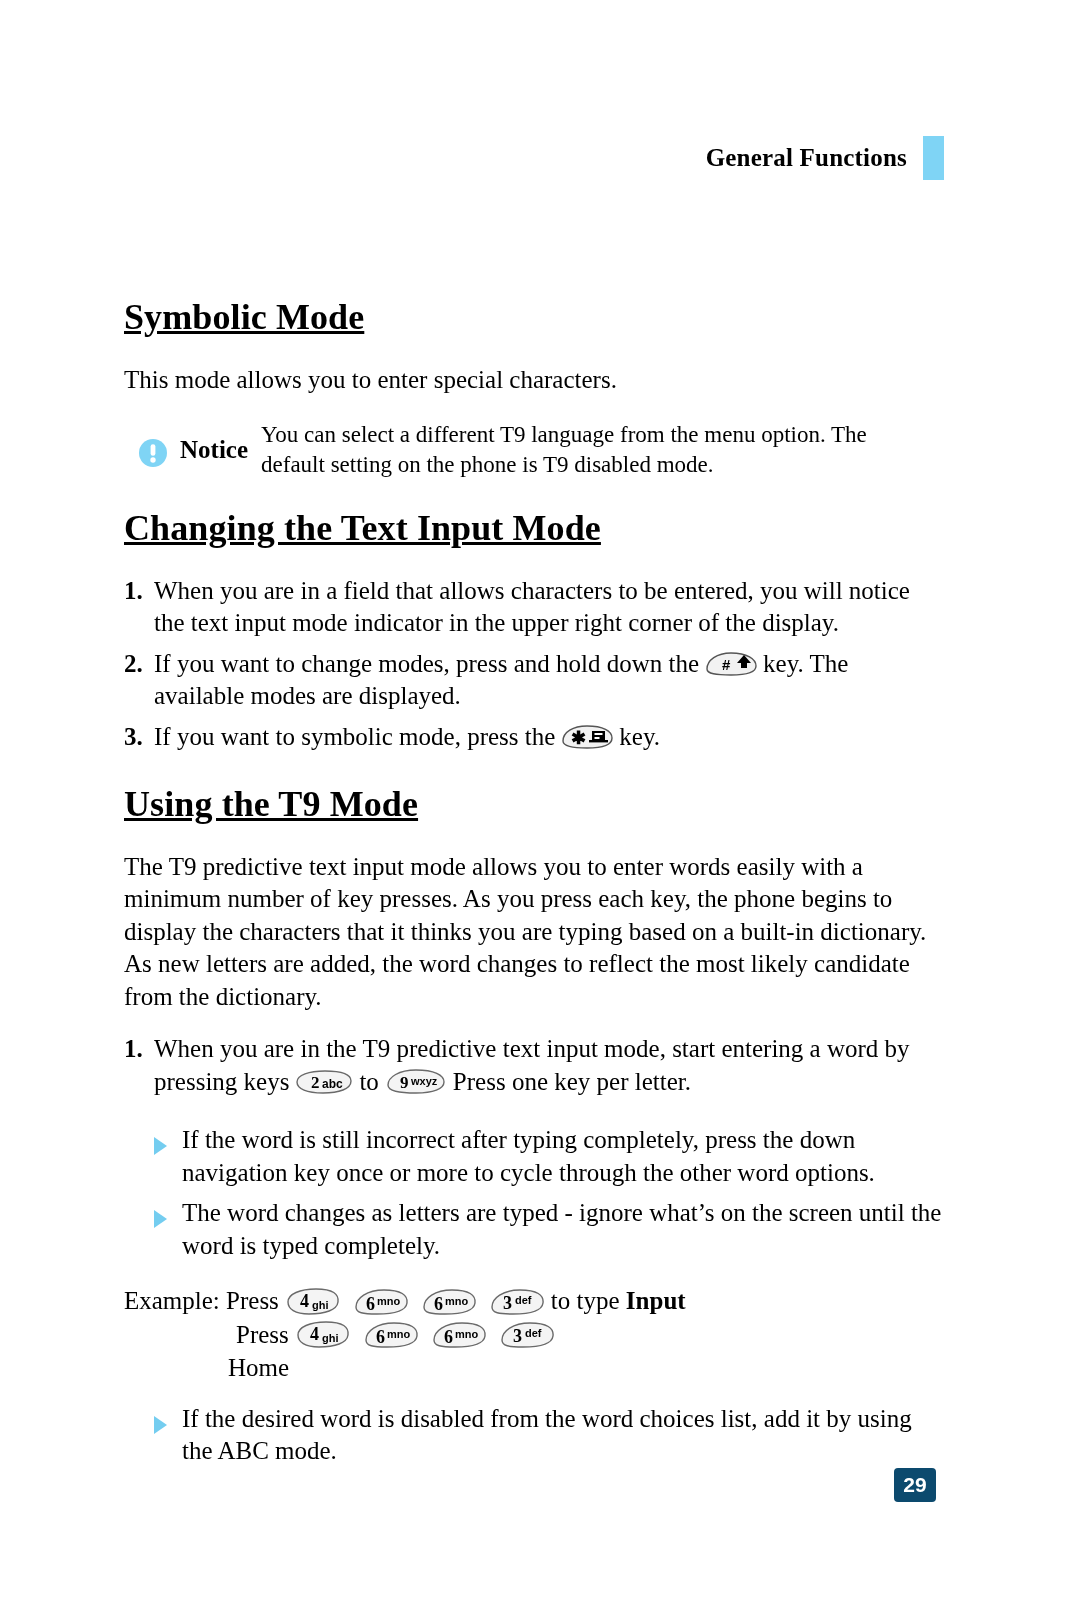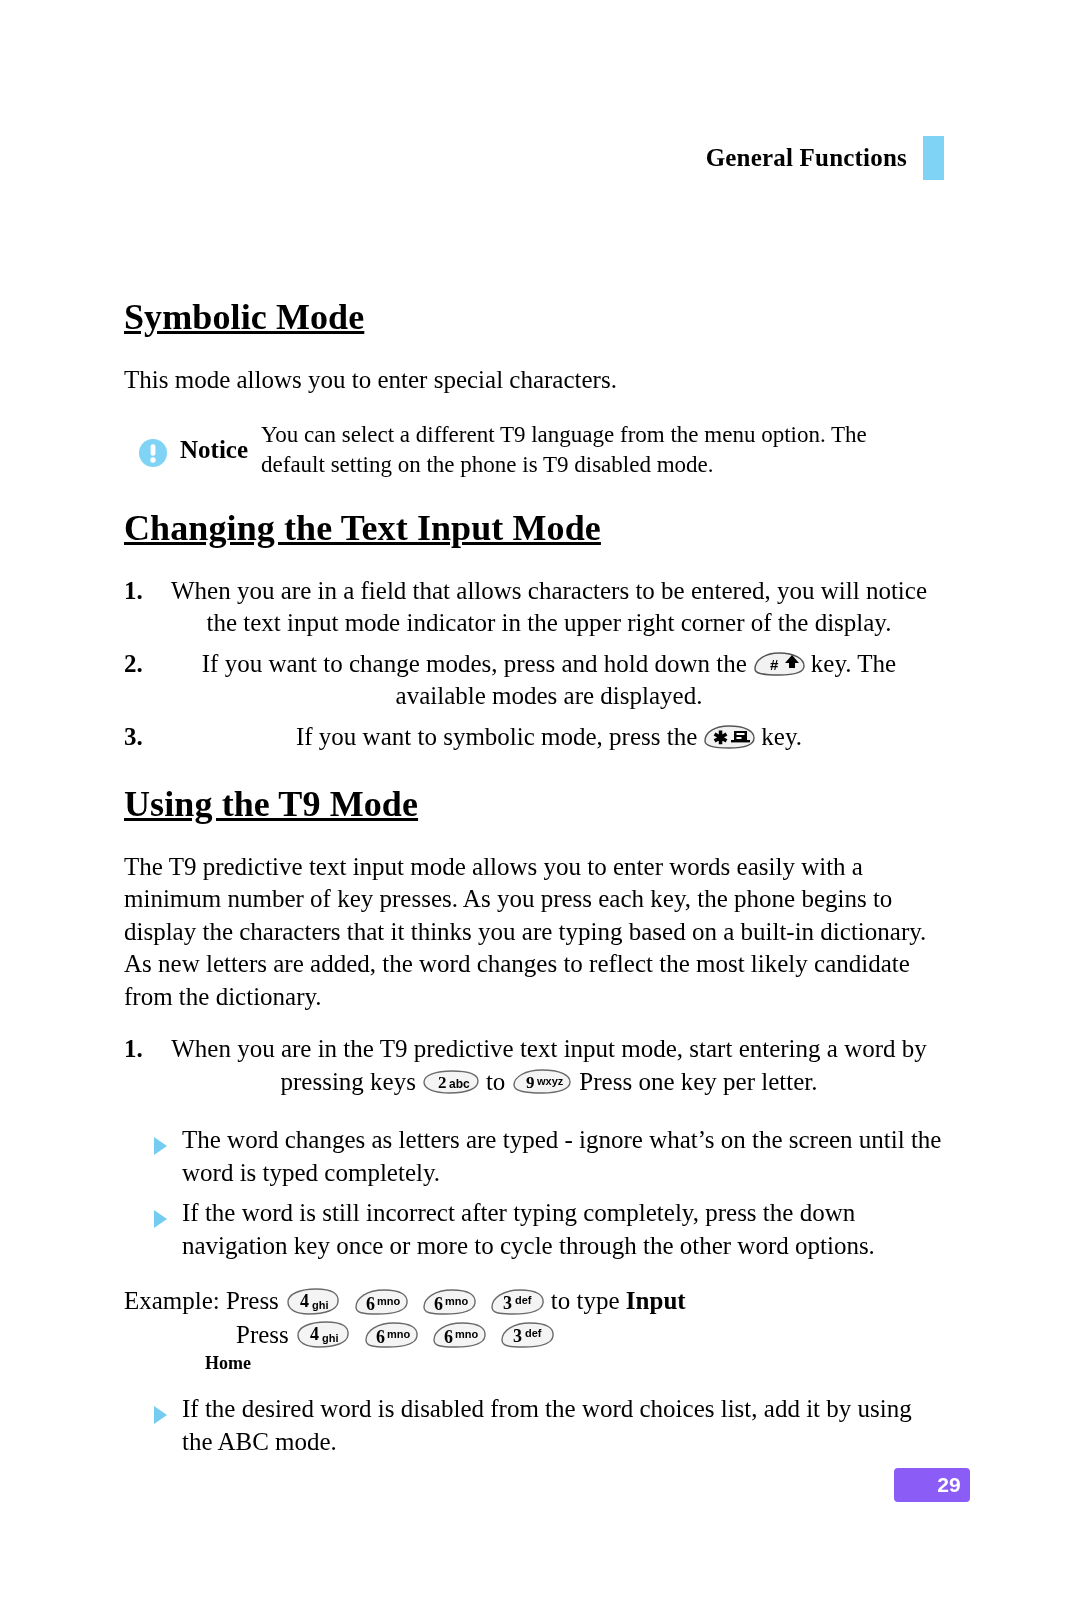--- a/index.html
+++ b/index.html
@@ -117,21 +117,20 @@
     flex: 0 0 auto;
     width: 30px;
     font-size: 25px;
     font-weight: bold;
     line-height: 1.30;
   }
   .numtext {
     flex: 1 1 auto;
     font-size: 25px;
     line-height: 1.30;
-    text-align: center;
   }
 
   
   .trilist {
     margin: 0;
     padding: 0;
     list-style: none;
     margin-left: 30px;
   }
   .trilist li {
@@ -172,43 +171,42 @@
     line-height: 1.34;
   }
   .example .row {
     display: flex;
     align-items: center;
     flex-wrap: wrap;
   }
   .example .indent { display: inline-block; width: 112px; }
   .example b { font-weight: bold; }
   .homeline {
-    font-weight: bold;
-    font-size: 18px;
-    margin-left: 81px;
+    font-weight: normal;
+    font-size: 25px;
+    margin-left: 104px;
     line-height: 1.34;
   }
 
   
   .pagenum {
     position: absolute;
     left: 894px;
     top: 1468px;
     width: 42px;
     height: 34px;
-    background: #8b5cf6;
+    background: #0c4a6e;
     border-radius: 4px;
     color: #ffffff;
     font-family: "Liberation Sans", sans-serif;
     font-size: 21px;
     font-weight: bold;
     display: flex;
     align-items: center;
     justify-content: center;
-    padding-left: 34px;
   }
 </style>
 </head>
 <body>
 
 <div class="page">
 
   <div class="header">
     <span class="header-title">General Functions</span>
     <span class="header-bar"></span>
@@ -288,27 +286,27 @@
       </li>
     </ul>
 
     <div class="gap-18"></div>
 
     <ul class="trilist">
       <li>
         <span class="tri">
             <i></i>
           </span>
-        <span class="tritext">The word changes as letters are typed - ignore what’s on the screen until the word is typed completely.</span>
+        <span class="tritext">If the word is still incorrect after typing completely, press the down navigation key once or more to cycle through the other word options.</span>
       </li>
       <li>
         <span class="tri">
             <i></i>
           </span>
-        <span class="tritext">If the word is still incorrect after typing completely, press the down navigation key once or more to cycle through the other word options.</span>
+        <span class="tritext">The word changes as letters are typed - ignore what’s on the screen until the word is typed completely.</span>
       </li>
     </ul>
 
     <div class="gap-14"></div>
 
     <div class="example">
       <div class="row">
         <span>Example:</span>&nbsp;
         <span>Press</span>
         <span class="key">

